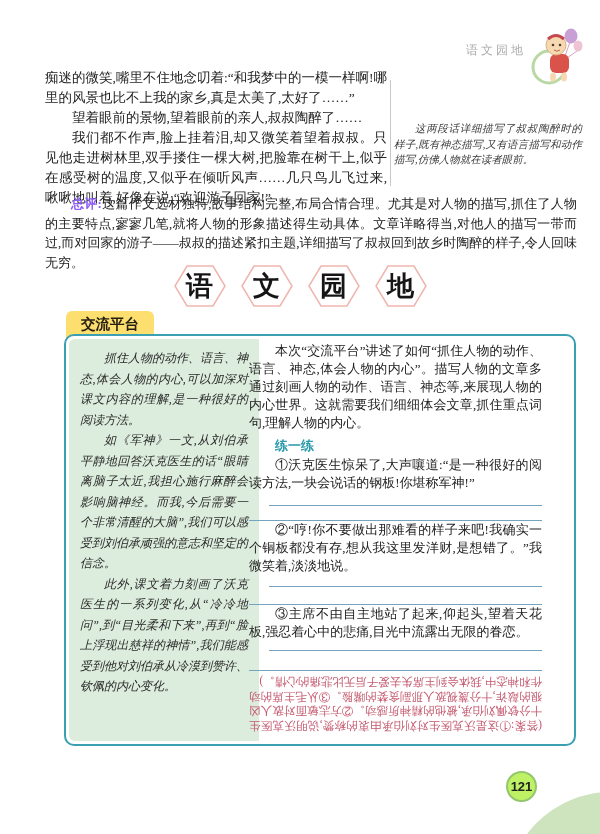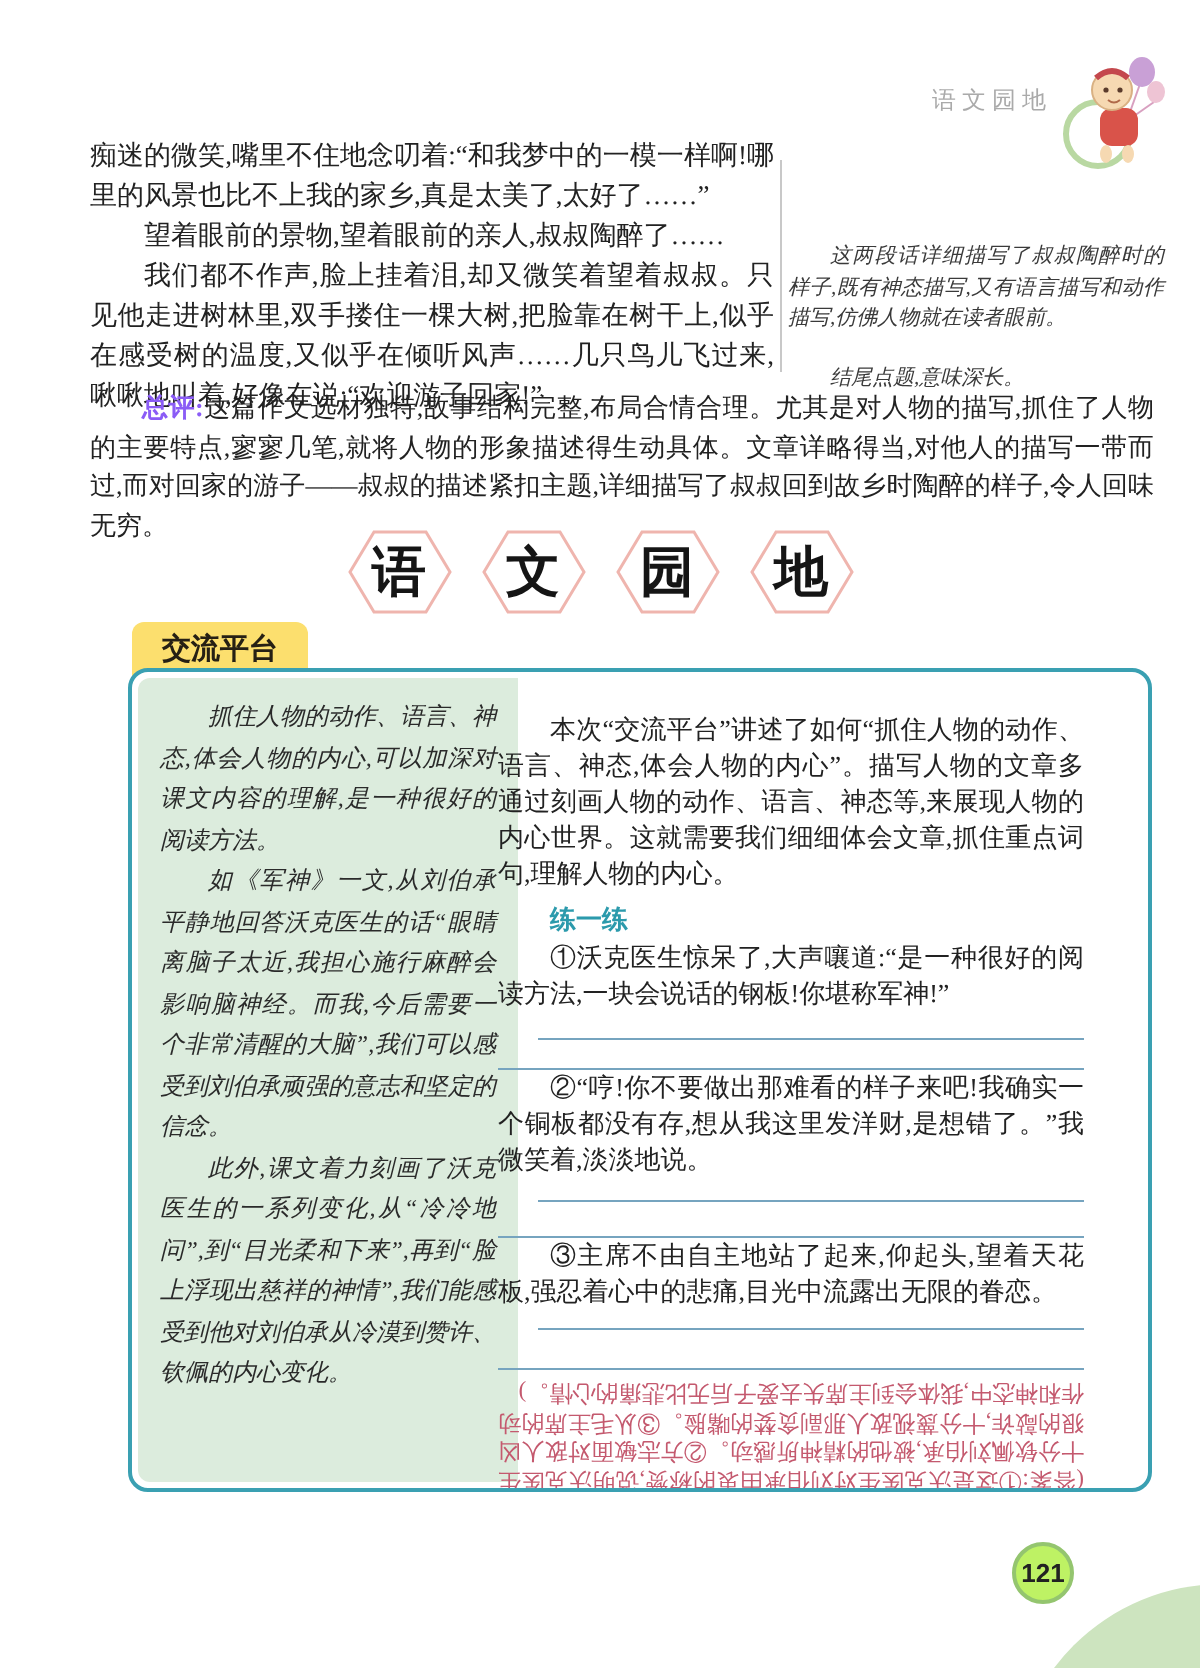--- a/index.html
+++ b/index.html
@@ -65,21 +65,21 @@
     position: absolute; left: 3px; top: 3px; bottom: 3px; width: 190px;
     background: #dcecdd; border-radius: 6px 0 0 6px;
   }
   .box-green-inner {
     padding: 9px 11px; font-style: italic; font-size: 12px; line-height: 20.5px;
     text-align: justify; color: #2a2a2a;
   }
   .box-green-inner p { margin: 0; text-indent: 2em; }
 
   .box-right {
-    position: absolute; left: 183px; top: 20px; width: 293px;
+    position: absolute; left: 183px; top: 6px; width: 293px;
     font-size: 13px; line-height: 18px; text-align: justify;
   }
   .box-right p { margin: 0; text-indent: 2em; }
   .practice-label {
     margin: 5px 0 1px; text-indent: 2em;
     font-family: "Liberation Sans", sans-serif; font-weight: bold;
     font-size: 13px; color: #2b9aac;
   }
   .ans-line { border-bottom: 1.5px solid #76a4bf; }
   .ans-line.first { margin-left: 20px; }
@@ -129,21 +129,20 @@
 
   <div class="essay">
     <p class="continued">痴迷的微笑,嘴里不住地念叨着:“和我梦中的一模一样啊!哪里的风景也比不上我的家乡,真是太美了,太好了……”</p>
     <p>望着眼前的景物,望着眼前的亲人,叔叔陶醉了……</p>
     <p>我们都不作声,脸上挂着泪,却又微笑着望着叔叔。只见他走进树林里,双手搂住一棵大树,把脸靠在树干上,似乎在感受树的温度,又似乎在倾听风声……几只鸟儿飞过来,啾啾地叫着,好像在说:“欢迎游子回家!”</p>
   </div>
 
   <div class="note-divider"></div>
   <div class="margin-notes">
     <p>这两段话详细描写了叔叔陶醉时的样子,既有神态描写,又有语言描写和动作描写,仿佛人物就在读者眼前。</p>
-    <p>结尾点题,意味深长。</p>
   </div>
 
   <div class="review"><span class="review-label">总评:</span><span>这篇作文选材独特,故事结构完整,布局合情合理。尤其是对人物的描写,抓住了人物的主要特点,寥寥几笔,就将人物的形象描述得生动具体。文章详略得当,对他人的描写一带而过,而对回家的游子——叔叔的描述紧扣主题,详细描写了叔叔回到故乡时陶醉的样子,令人回味无穷。</span></div>
 
   <div class="page-title">
     <div class="hex">
       <svg width="54" height="44" viewBox="0 0 54 44">
           <polygon points="14,2 40,2 52,22 40,42 14,42 2,22" fill="none" stroke="#efb5ae" stroke-width="1.5"></polygon>
         </svg>
       <span class="char">语</span>

